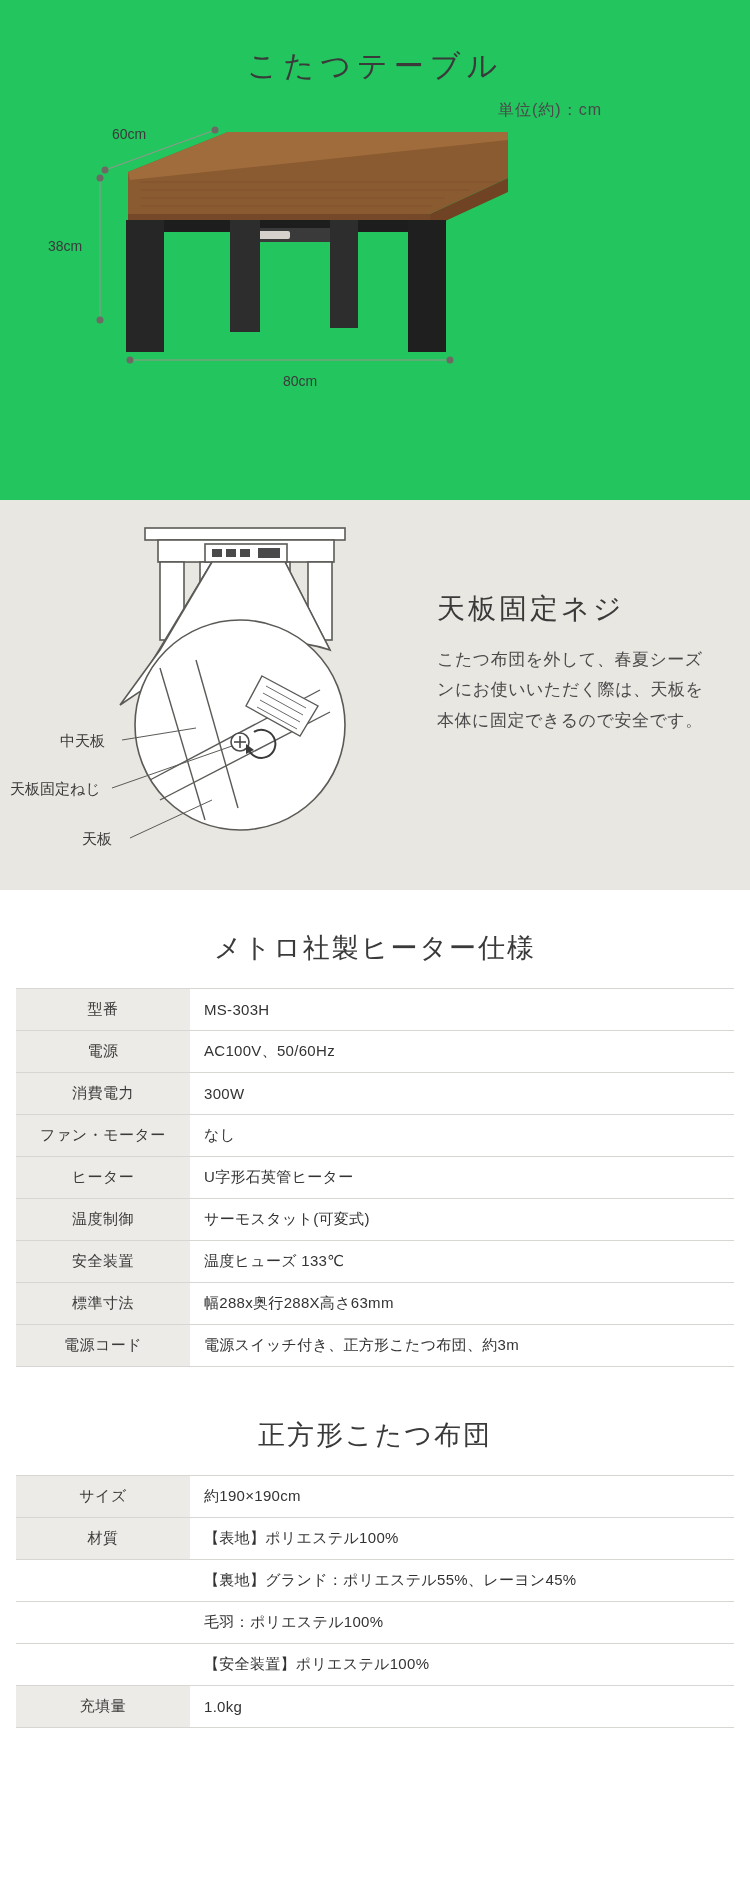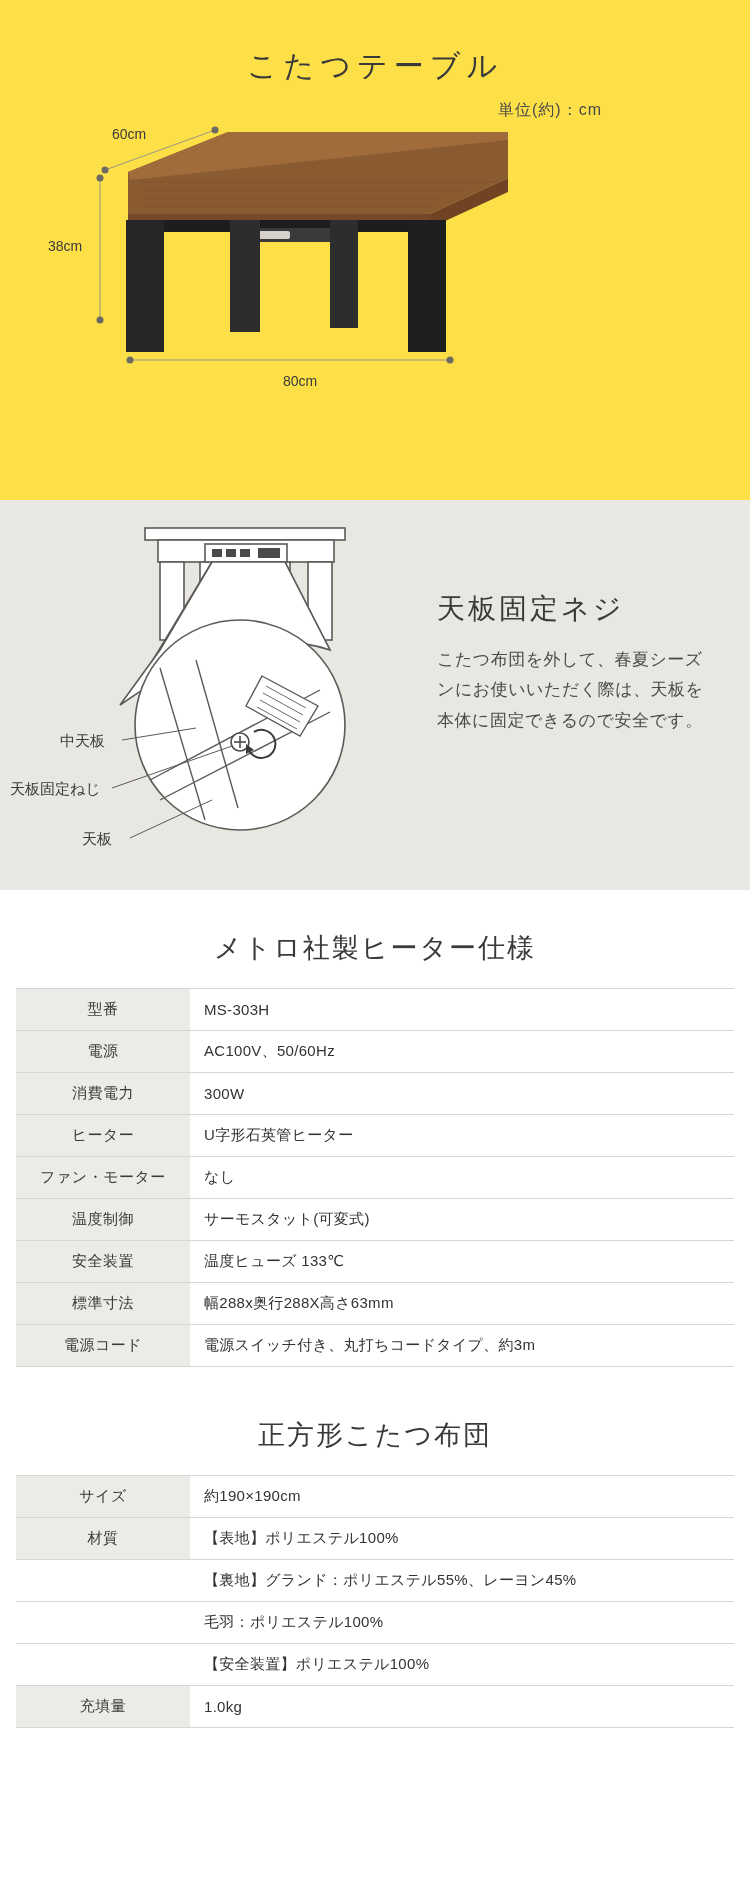--- a/index.html
+++ b/index.html
@@ -17,21 +17,21 @@
     width: 750px;
     margin: 0 auto;
     position: relative;
     overflow: hidden;
   }
 
   
   .sec-dims {
     position: relative;
     height: 500px;
-    background: #fde047;
+    background: #22c55e;
   }
   .sec-dims .title {
     text-align: center;
     font-size: 30px;
     letter-spacing: 6px;
     color: #3a3a3a;
     padding-top: 46px;
     font-weight: 400;
   }
   .sec-dims .unit {
@@ -265,42 +265,42 @@
         </tr>
         <tr>
           <th>電源</th>
           <td>AC100V、50/60Hz</td>
         </tr>
         <tr>
           <th>消費電力</th>
           <td>300W</td>
         </tr>
         <tr>
+          <th>ファン・モーター</th>
+          <td>なし</td>
+        </tr>
+        <tr>
           <th>ヒーター</th>
           <td>U字形石英管ヒーター</td>
         </tr>
         <tr>
-          <th>ファン・モーター</th>
-          <td>なし</td>
-        </tr>
-        <tr>
           <th>温度制御</th>
           <td>サーモスタット(可変式)</td>
         </tr>
         <tr>
           <th>安全装置</th>
           <td>温度ヒューズ 133℃</td>
         </tr>
         <tr>
           <th>標準寸法</th>
           <td>幅288x奥行288X高さ63mm</td>
         </tr>
         <tr>
           <th>電源コード</th>
-          <td>電源スイッチ付き、丸打ちコードタイプ、約3m</td>
+          <td>電源スイッチ付き、正方形こたつ布団、約3m</td>
         </tr>
       </tbody>
     </table>
   </section>
 
   <section class="sec-spec">
     <div class="spec-title">正方形こたつ布団</div>
     <table class="spec">
       <tbody>
         <tr>

